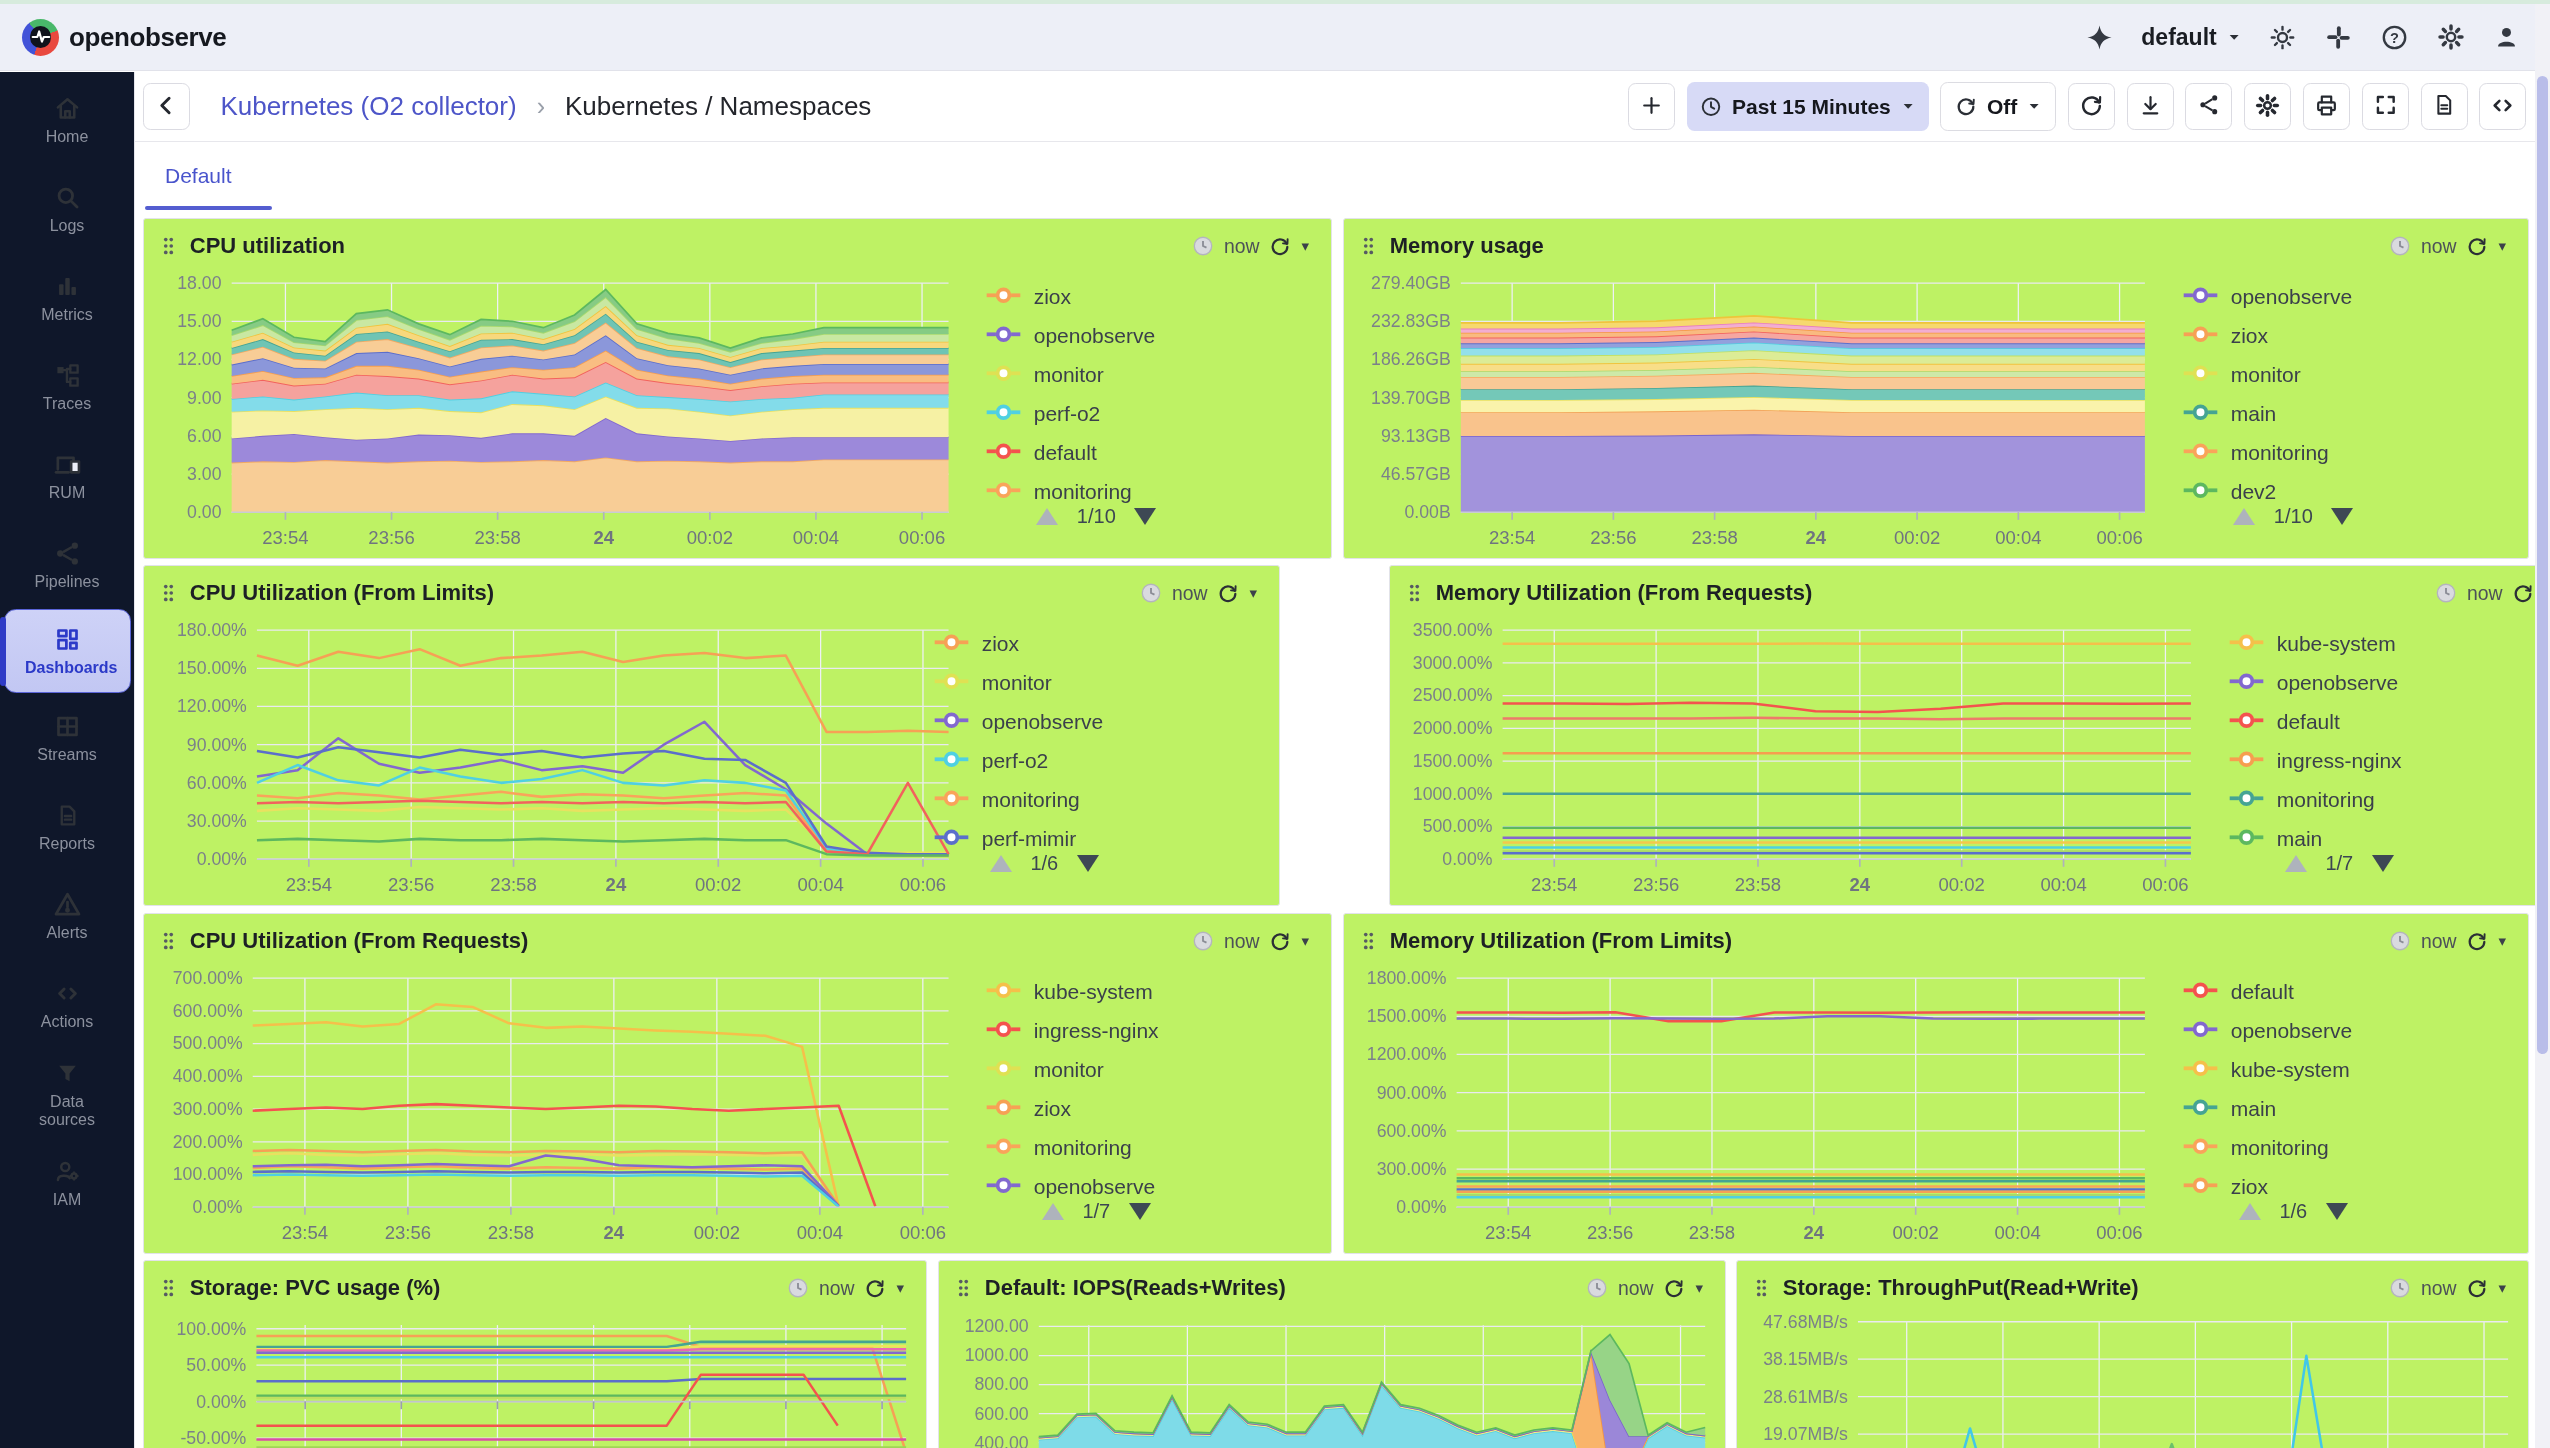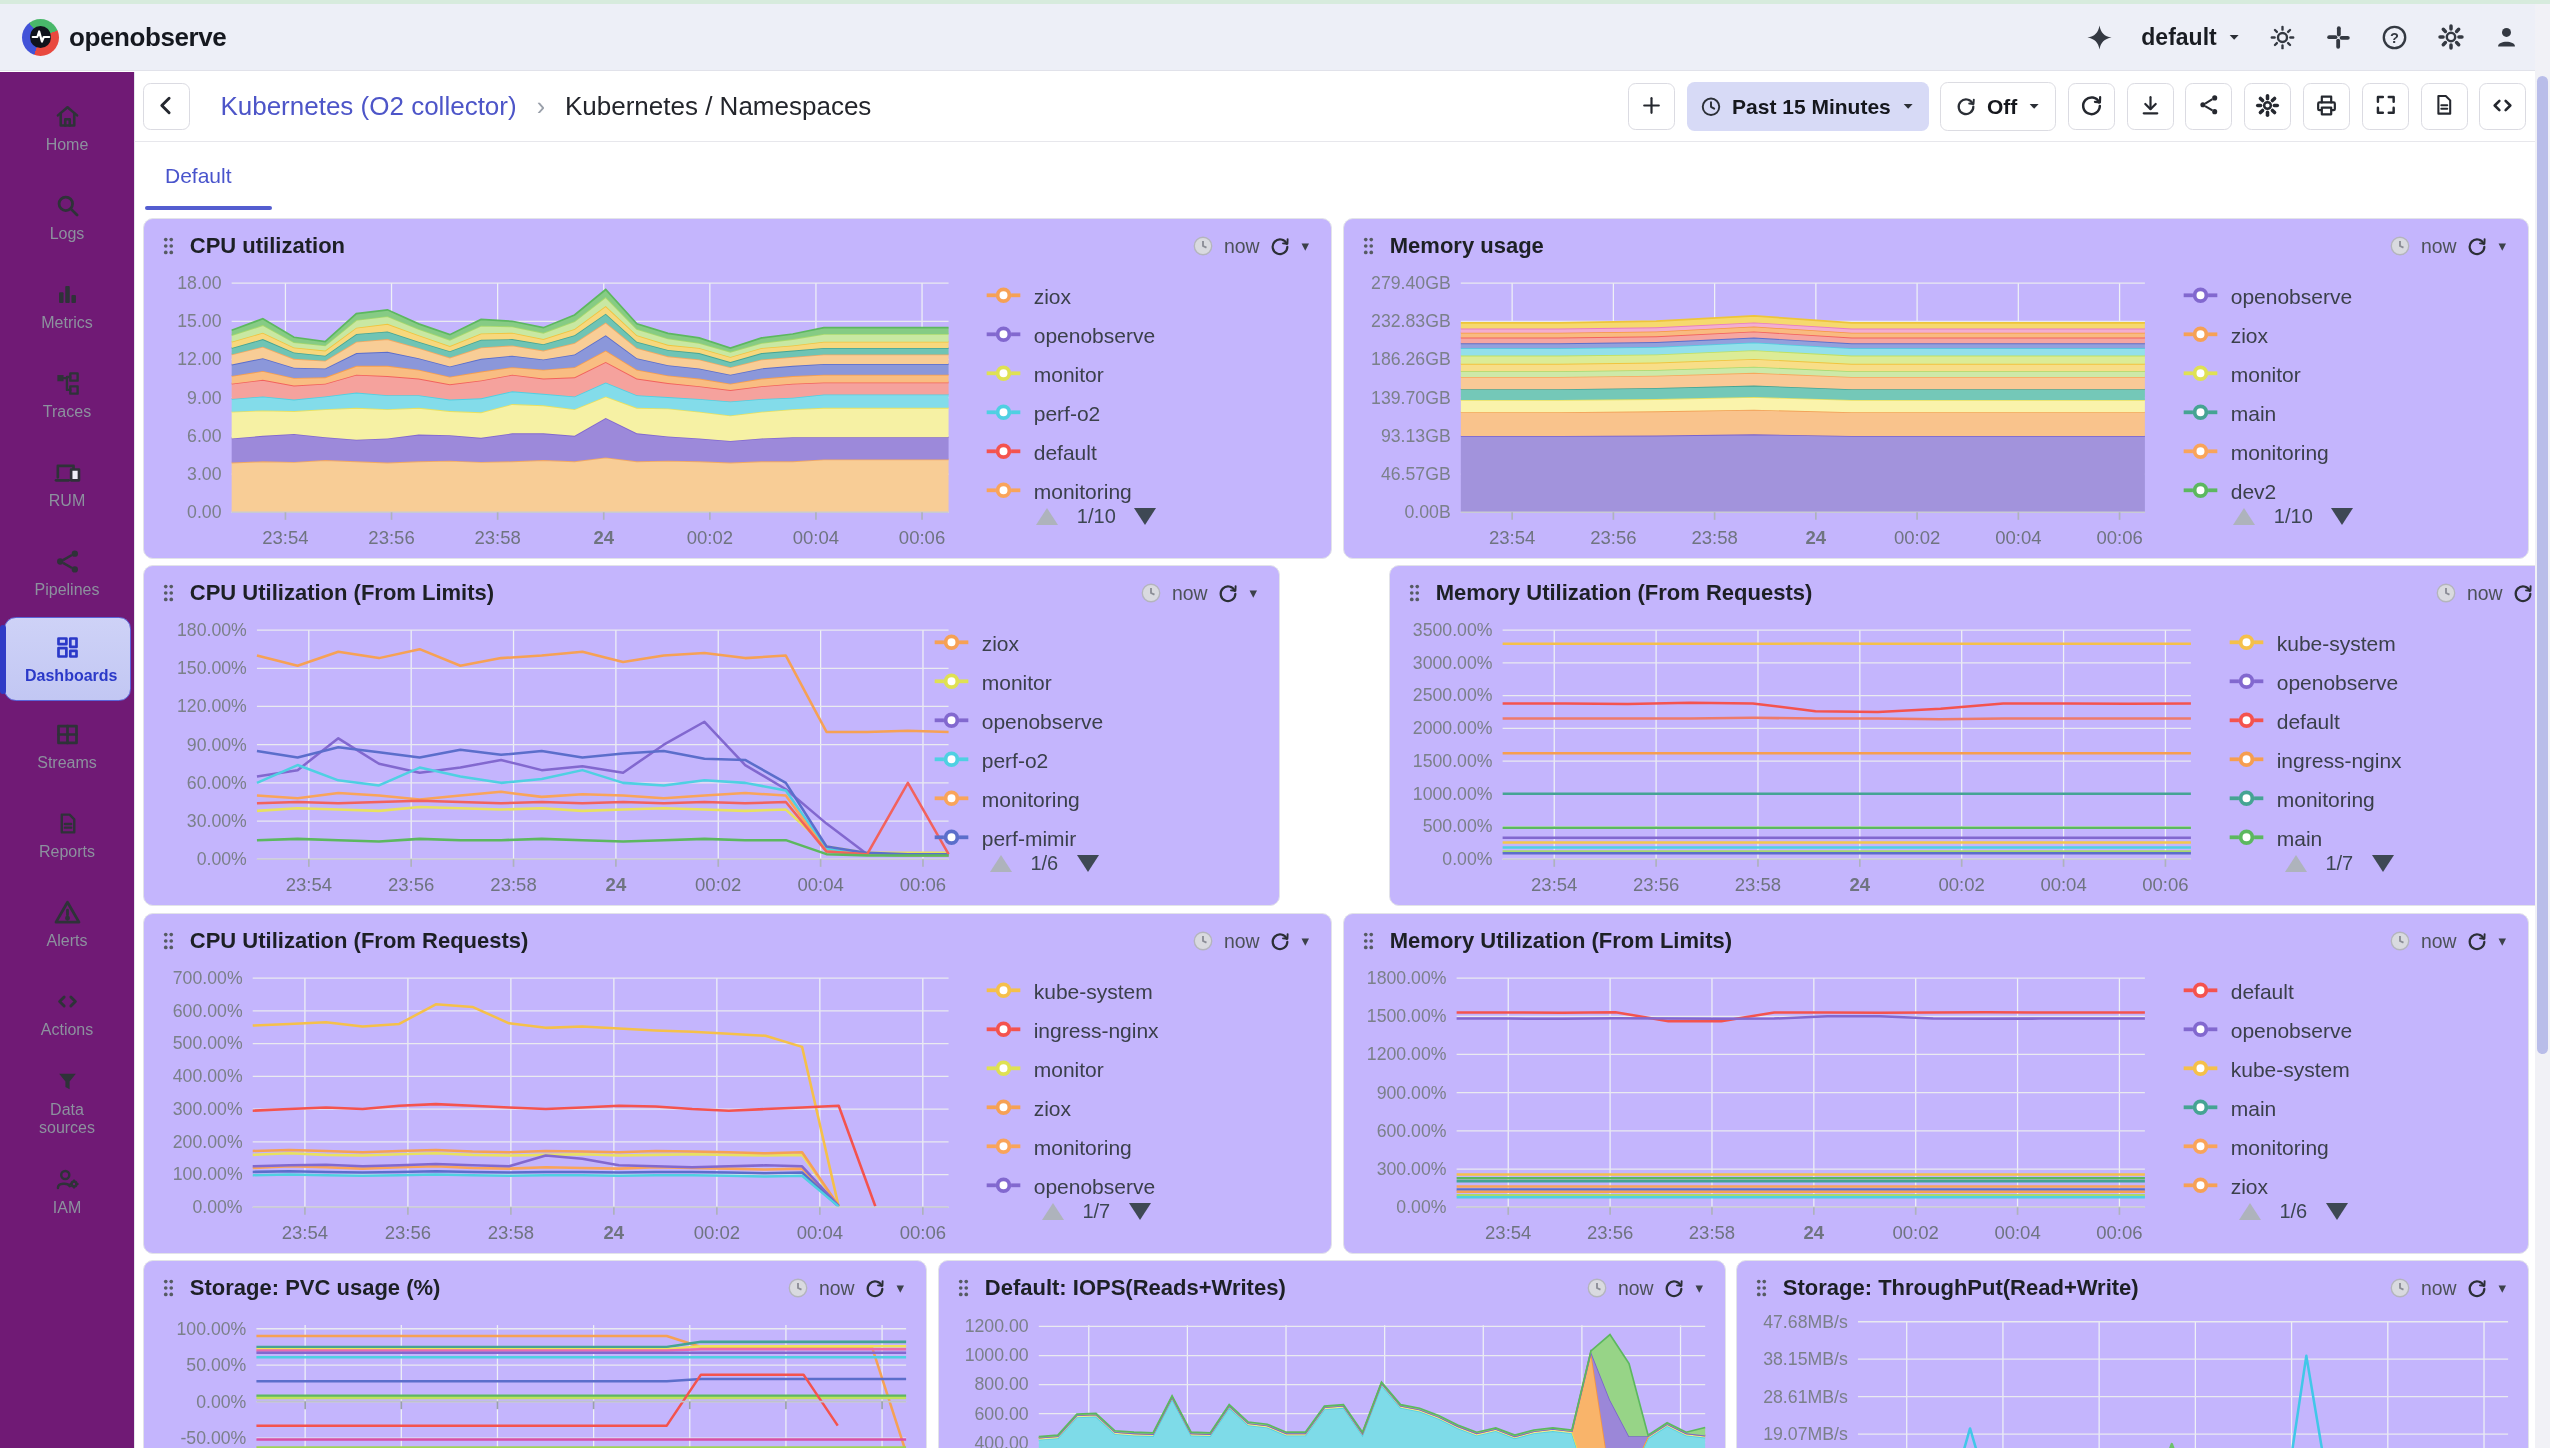--- a/index.html
+++ b/index.html
@@ -26,29 +26,29 @@
   .toolbar-spacer{flex:1;}
   .tb-group{display:flex;align-items:center;gap:11.8px;justify-content:flex-end;}
   .pill{height:49px;display:flex;align-items:center;gap:10px;border-radius:7.6px;box-sizing:border-box;padding:0 13.5px;font-size:21px;font-weight:600;color:#15171d;}
   .pill.time{background:#d7daf6;}
   .pill.auto{background:#fff;border:1.3px solid #dcdce2;}
   
   .tabbar{position:absolute;left:135px;top:142px;right:0;height:73px;background:#fff;}
   .tab{position:absolute;left:30px;top:22px;font-size:21px;color:#4954cc;font-weight:500;}
   .tab-underline{position:absolute;left:10px;top:64px;width:127px;height:4.2px;background:#545dd0;border-radius:2.5px;}
   
-  .sidebar{position:absolute;left:0;top:72px;bottom:0;width:135px;background:#701a75;border-right:0.8px solid #e4e5ec;box-sizing:border-box;padding-top:11px;}
+  .sidebar{position:absolute;left:0;top:72px;bottom:0;width:135px;background:#0f172a;border-right:0.8px solid #e4e5ec;box-sizing:border-box;padding-top:3px;}
   .sb-item{position:relative;width:127px;height:89px;margin:0 auto;display:flex;flex-direction:column;align-items:center;justify-content:center;gap:5px;color:#2e3238;cursor:pointer;box-sizing:border-box;}
   .sb-icon{width:29px;height:29px;display:flex;align-items:center;justify-content:center;}
   .sb-label{font-size:16px;color:#8c919e;text-align:center;line-height:1.12;max-width:84px;}
   .sb-item.active{background:linear-gradient(#ced2f7,#c2c7f3);border:1.7px solid #5a64d8;border-radius:11.8px;color:#2b39c8;height:84px;}
   .sb-item.active .sb-label{color:#2b39c8;font-weight:600;}
   .active-bar{position:absolute;left:-4.2px;top:6.7px;width:5.9px;height:69px;background:#2f3bc6;border-radius:3.4px;}
   
-  .panel{position:absolute;background:#c4b5fd;border:1.3px solid #e2e3e9;border-radius:10px;box-sizing:border-box;}
+  .panel{position:absolute;background:#bef264;border:1.3px solid #e2e3e9;border-radius:3px;box-sizing:border-box;}
   .p1{left:143px;top:218px;width:1189px;height:341px;}
   .p2{left:1343px;top:218px;width:1186px;height:341px;}
   .p3{left:143px;top:565px;width:1137px;height:341px;}
   .p4{left:1343px;top:565px;width:1186px;height:341px;margin-left:46px;}
   .p5{left:143px;top:913px;width:1189px;height:341px;}
   .p6{left:1343px;top:913px;width:1186px;height:341px;}
   .p7{left:143px;top:1260px;width:784px;height:304px;}
   .p8{left:938px;top:1260px;width:788px;height:253px;}
   .p9{left:1736px;top:1260px;width:793px;height:261px;}
   .ph{position:absolute;left:0;top:0;right:0;height:54px;display:flex;align-items:center;padding:0 22px 0 17px;box-sizing:border-box;}

